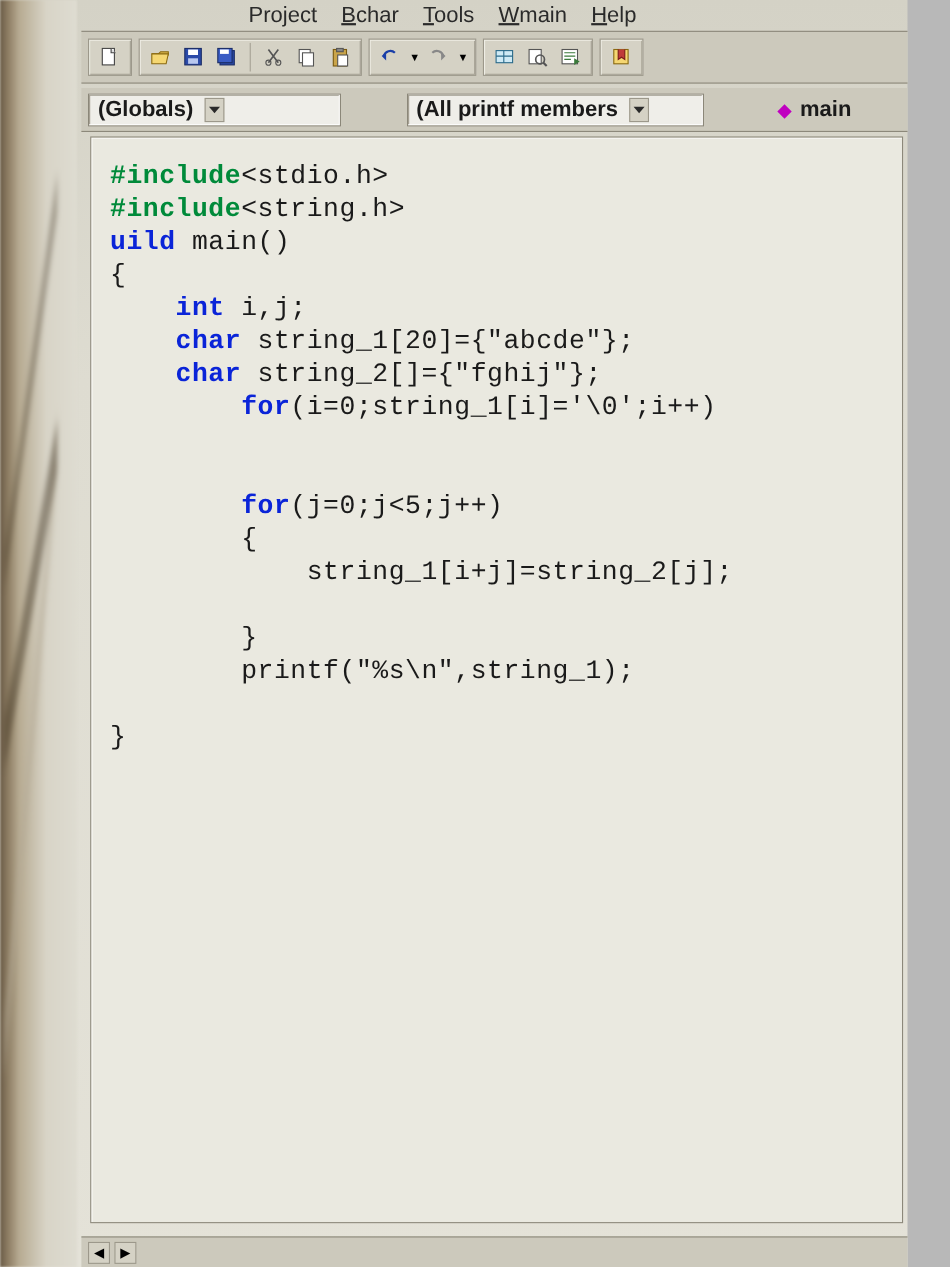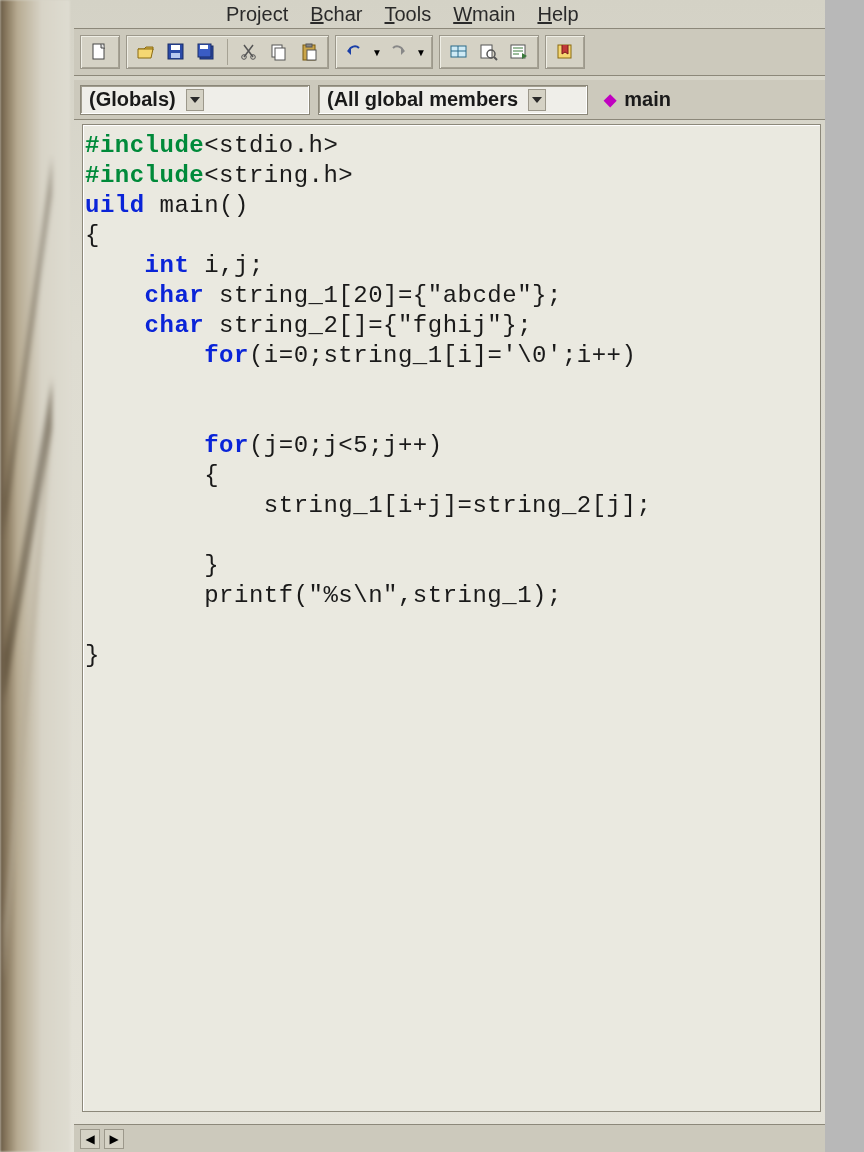--- a/index.html
+++ b/index.html
@@ -58,21 +58,21 @@
     display:flex; align-items:center; justify-content:center;
     font-size:16px;
   }
   .tb-sep { width:1px; height:26px; background:#a6a294; margin:0 4px; }
   svg { display:block; }
 
   .dropdowns {
     position:absolute; left:74px; top:80px; right:0; height:40px;
     background:#ccc9bc;
     border-bottom:1px solid #8c887a;
-    display:flex; align-items:center; gap:8px; padding:3px 6px;
+    display:flex; align-items:center; gap:8px; padding:3px 6px;justify-content:space-between;
   }
   .combo {
     display:flex; align-items:center; gap:4px;
     background:#efeee9;
     border:1px solid #8b8779;
     box-shadow: inset -1px -1px 0 #fff, inset 1px 1px 0 #a09c8e;
     height:30px; padding:0 4px 0 8px;
     color:#1a1a1a; font-size:20px; font-weight:bold;
   }
   .combo .arrow {
@@ -94,21 +94,21 @@
   .func .diamond { color:#c000c0; margin-right:4px; font-size:16px; }
 
   .editor {
     position:absolute; left:82px; top:124px; right:4px; bottom:40px;
     background:#eae9e0;
     border:1px solid #8c887a;
     box-shadow: inset 1px 1px 0 #fff;
     overflow:hidden;
   }
   pre.code {
-    margin:0; padding:6px 4px 6px 2px;
+    margin:15px; padding:6px 4px 6px 2px;
     font-family: "Courier New", monospace;
     font-size:24px; line-height:30px;
     letter-spacing:0.5px;
     color:#1a1a1a;
     white-space:pre;
   }
   .kw { color:#0a24d8; font-weight:bold; }   
   .pp { color:#008a3a; font-weight:bold; }
 
   .statusbar {
@@ -238,21 +238,21 @@
       </div>
     </div>
   </div>
 
   <div class="dropdowns">
     <div class="combo globals">
       <span>(Globals)</span>
       <div class="arrow"></div>
     </div>
     <div class="combo members">
-      <span>(All global members</span>
+      <span>(All printf members</span>
       <div class="arrow"></div>
     </div>
     <div class="combo func">
       <span class="diamond">◆</span>
       <span>main</span>
     </div>
   </div>
 
   <div class="editor">
     <pre class="code" id="code"><span class="pp">#include</span>&lt;stdio.h&gt;

